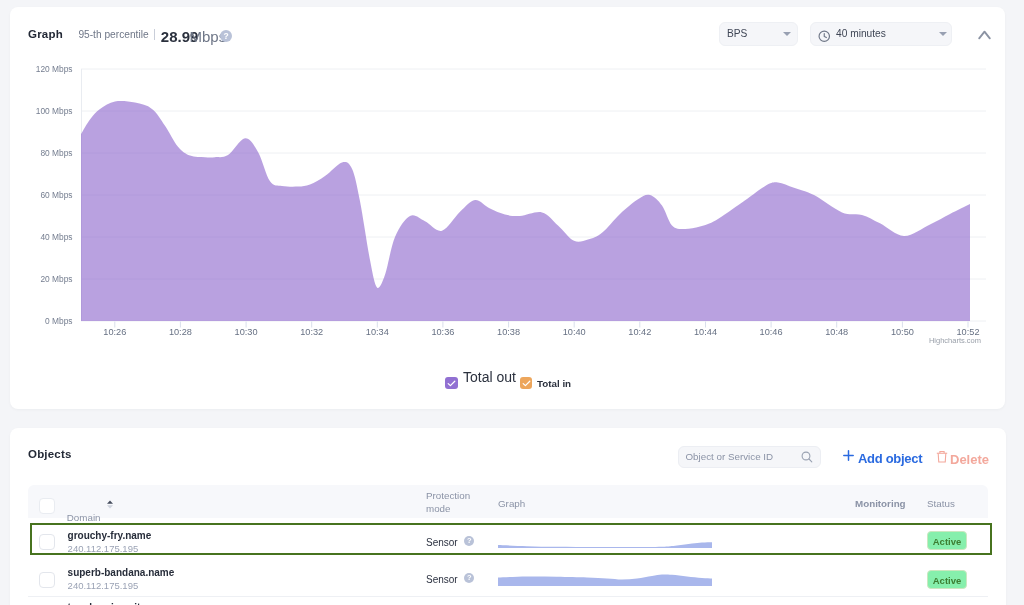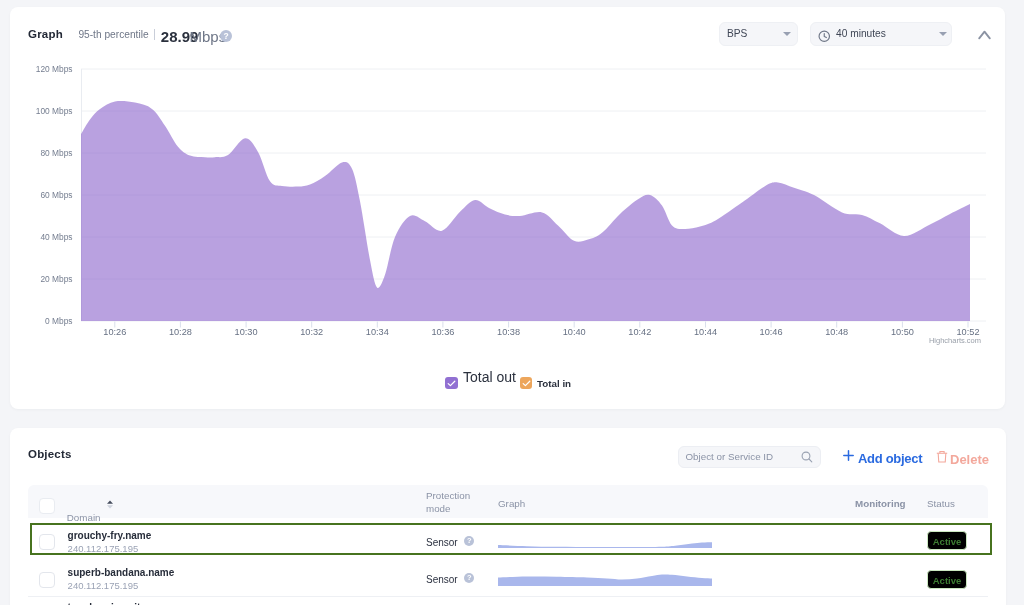--- a/index.html
+++ b/index.html
@@ -7,21 +7,21 @@
 .card { position:absolute; background:#fff; border-radius:8px; box-shadow:0 1px 3px rgba(30,40,60,0.04); }
 .abs { position:absolute; }
 .qicon { position:absolute; border-radius:50%; background:#b9c2d8; color:#fff; font-weight:bold; text-align:center; }
 .sel { position:absolute; background:#f5f6f9; border:1px solid #eef0f4; border-radius:6px; color:#3f4655; font-size:10.2px; }
 .caret { position:absolute; width:0; height:0; border-left:4.2px solid transparent; border-right:4.2px solid transparent; border-top:4.8px solid #98a0b2; }
 .cb { position:absolute; width:16px; height:16px; background:#fff; border:1px solid #e3e6ec; border-radius:4px; }
 .hdtxt { position:absolute; color:#8b93a6; font-size:9.8px; }
 .dom { position:absolute; color:#272d3a; font-size:10px; font-weight:bold; }
 .ip { position:absolute; color:#9ba3b5; font-size:9.5px; }
 .sensor { position:absolute; color:#2b3140; font-size:10px; }
-.badge { position:absolute; width:40px; height:19px; background:#000000; border:1px solid #cbe8c0; border-radius:4px; color:#3d7d32; font-size:9.5px; font-weight:bold; text-align:center; line-height:19px; }
+.badge { position:absolute; width:40px; height:19px; background:#86efac; border:1px solid #cbe8c0; border-radius:4px; color:#3d7d32; font-size:9.5px; font-weight:bold; text-align:center; line-height:19px; }
 </style>
 </head>
 <body>
 
 <div class="card" style="left:10px; top:7px; width:995px; height:402px;">
   <div class="abs" style="left:18px; top:20.5px; font-size:11.5px; font-weight:bold; color:#232936; letter-spacing:0.2px;">Graph</div>
   <div class="abs" style="left:68.4px; top:21.6px; font-size:10.2px; color:#6e7687;">95-th percentile</div>
   <div class="abs" style="left:143.5px; top:21.5px; width:1.4px; height:11px; background:#c9ced9;"></div>
   <div class="abs" style="left:150.8px; top:21.3px; font-size:15px; font-weight:bold; color:#2a303d;">28.99</div>
   <div class="abs" style="left:179.5px; top:21.3px; font-size:15px; color:#6e7687;">Mbps</div>

